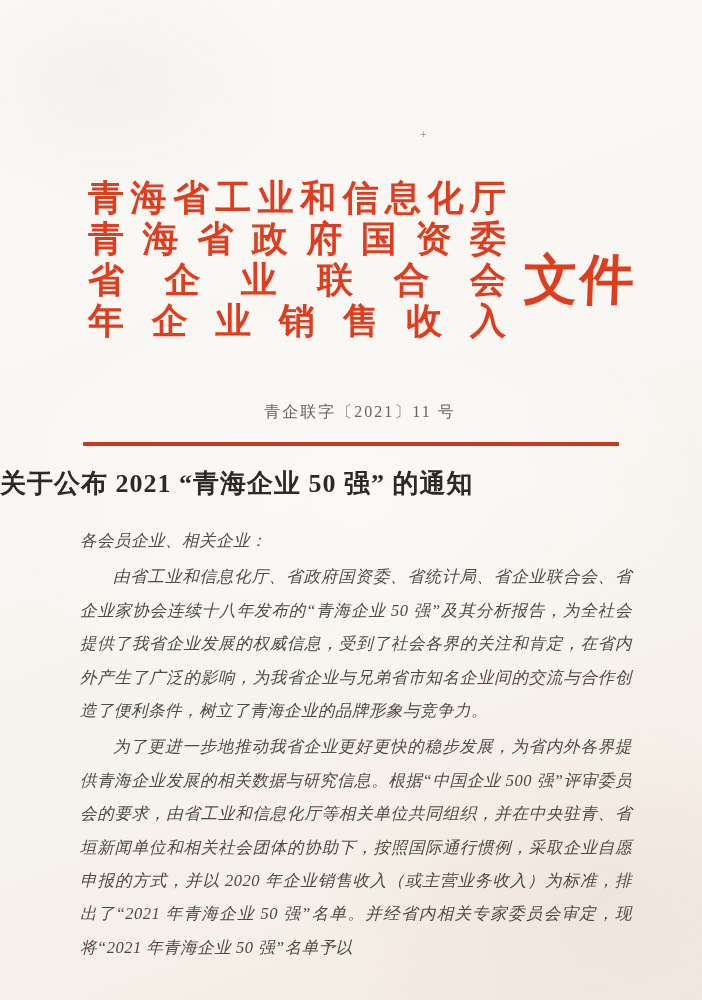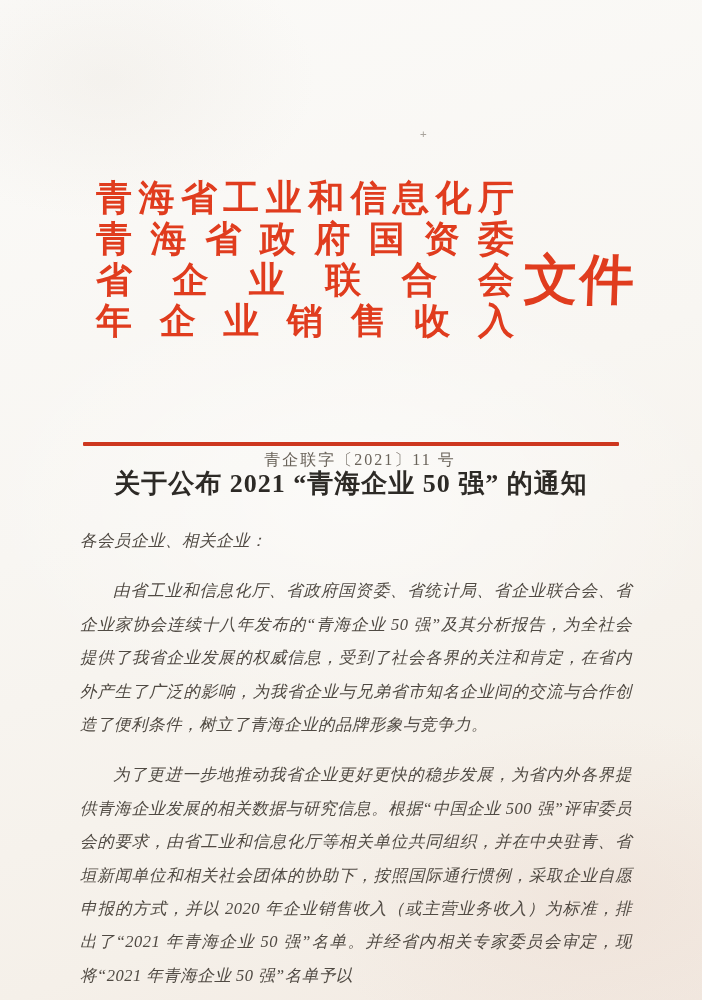--- a/index.html
+++ b/index.html
@@ -26,21 +26,21 @@
     background:
       radial-gradient(ellipse 300px 200px at 15% 8%, rgba(226,220,210,0.25), transparent 70%),
       radial-gradient(ellipse 400px 260px at 85% 90%, rgba(233,214,202,0.35), transparent 70%),
       radial-gradient(ellipse 500px 300px at 50% 50%, rgba(255,255,255,0.5), transparent 75%);
     pointer-events: none;
   }
 
   
   .org-lines {
     position: absolute;
-    left: 96px;
+    left: 88px;
     top: 178px;
     width: 418px;
   }
   .org-line {
     font-size: 36px;
     line-height: 41px;
     font-weight: bold;
     color: var(--header-red, #e03c1e);
     text-align: justify;
     text-align-last: justify;
@@ -65,42 +65,40 @@
     position: absolute;
     left: 0;
     top: 402px;
     width: 100%;
     text-align: center;
     font-size: 16px;
     letter-spacing: 2px;
     color: #6a635a;
     padding-left: 18px;
     box-sizing: border-box;
-    margin-top: 48px;
   }
 
   
   .red-divider {
     position: absolute;
     left: 83px;
     top: 442px;
     width: 536px;
     height: 4px;
     background: var(--divider-red, #cd371f);
     border-radius: 1px;
   }
 
   
   .doc-title {
     position: absolute;
     left: 0;
     top: 466px;
     width: 100%;
     margin: 0;
-    text-align: center;
     font-size: 26px;
     font-weight: 600;
     letter-spacing: 1px;
     color: #2d2a26;
   }
 
   
   .doc-body {
     position: absolute;
     left: 80px;
@@ -113,21 +111,21 @@
     letter-spacing: 0.5px;
     font-style: italic;
   }
   .doc-body p {
     margin: 0;
   }
   .doc-body p.indent {
     text-indent: 2em;
   }
   .doc-body p + p.indent {
-    margin-top: 17px;
+    margin-top: 3px;
   }
 
   
   .reg-mark {
     position: absolute;
     left: 420px;
     top: 128px;
     font-size: 11px;
     color: #a9a49d;
     font-family: "DejaVu Sans Mono", monospace;

